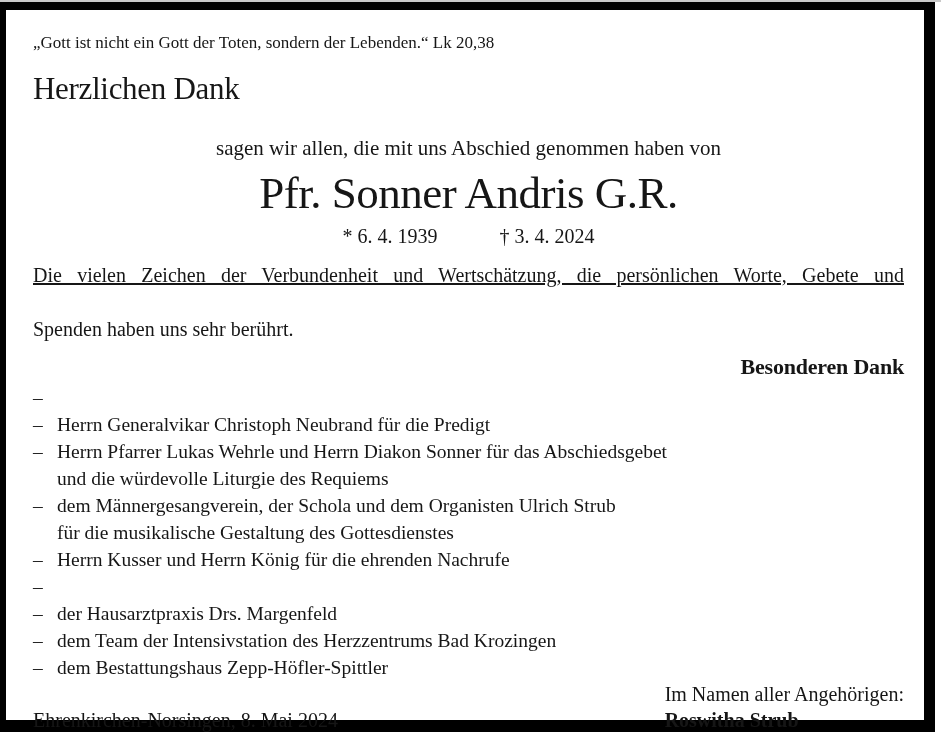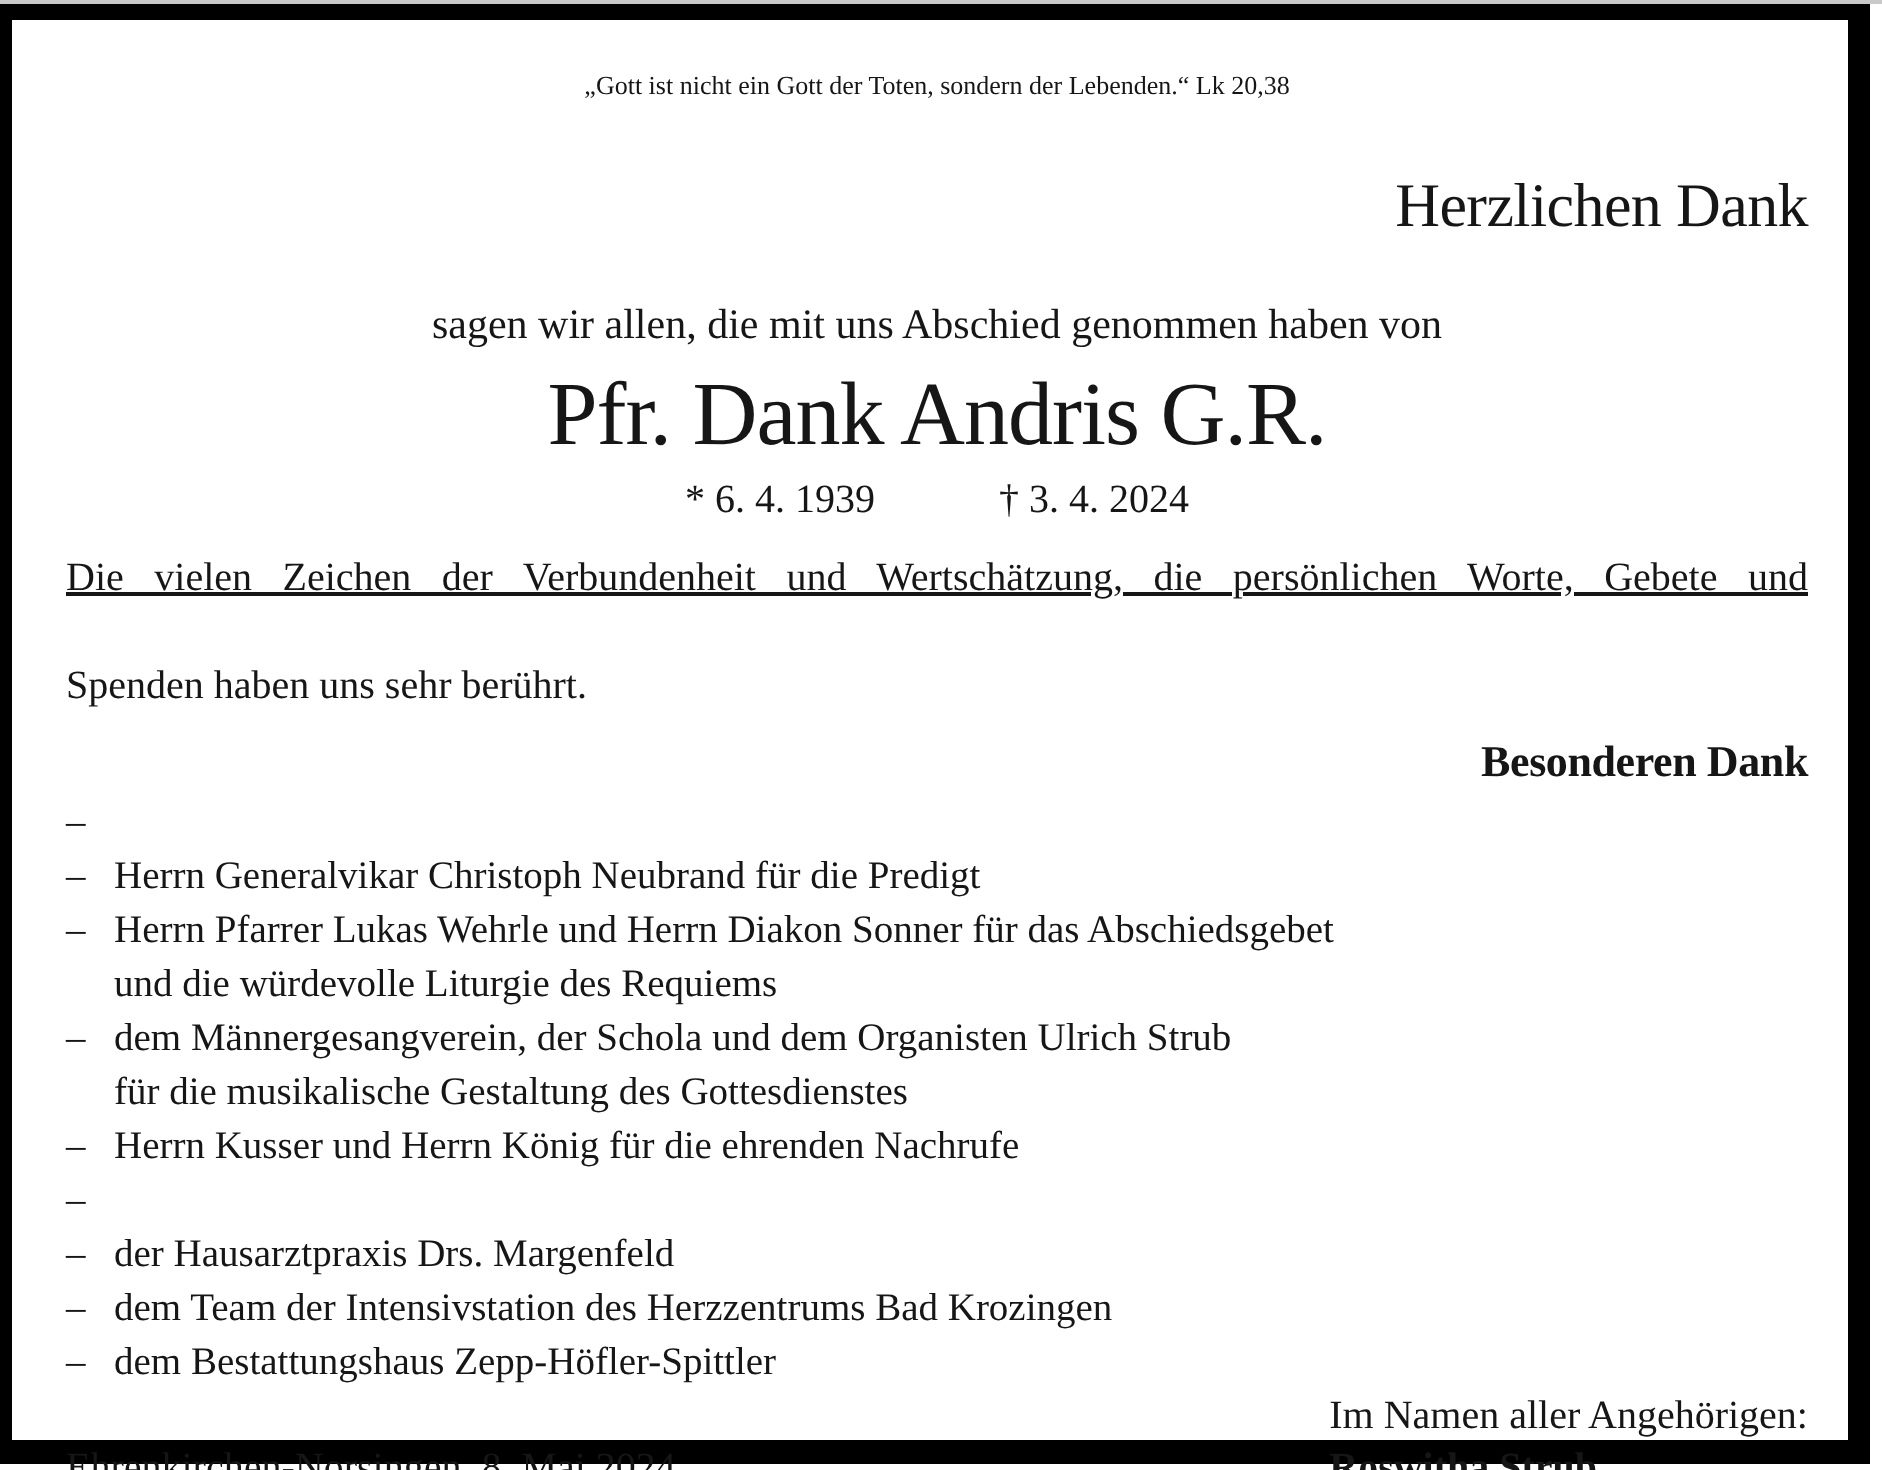--- a/index.html
+++ b/index.html
@@ -28,30 +28,30 @@
     box-sizing: border-box;
   }
   .content {
     box-sizing: border-box;
     height: 100%;
     padding: 23px 20px 0 27px;
     display: flex;
     flex-direction: column;
   }
   .quote {
-    font-size: 13px;
+    font-size: 17px;
     line-height: 20px;
-    text-align: center;
+    text-align: left;
   }
   .title {
-    margin: 33px 0 0 0;
+    margin: 19px 0 0 0;
     font-size: 31px;
     line-height: 34px;
     font-weight: 400;
-    text-align: right;
+    text-align: left;
     letter-spacing: -0.3px;
   }
   .subtitle {
     margin-top: 31px;
     font-size: 21px;
     line-height: 22px;
     text-align: center;
   }
   .name {
     margin: 9px 0 0 0;
@@ -123,21 +123,21 @@
 
 <div class="sheet">
   <div class="content">
 
     <div class="quote">„Gott ist nicht ein Gott der Toten, sondern der Lebenden.“ Lk 20,38</div>
 
     <h1 class="title">Herzlichen Dank</h1>
 
     <div class="subtitle">sagen wir allen, die mit uns Abschied genommen haben von</div>
 
-    <h2 class="name">Pfr. Dank Andris G.R.</h2>
+    <h2 class="name">Pfr. Sonner Andris G.R.</h2>
 
     <div class="dates">
       <span>* 6. 4. 1939</span>
       <span>† 3. 4. 2024</span>
     </div>
 
     <p class="para">
         <span class="jline">Die vielen Zeichen der Verbundenheit und Wertschätzung, die persönlichen Worte, Gebete und</span>
         <span class="plain-line">Spenden haben uns sehr berührt.</span>
       </p>

